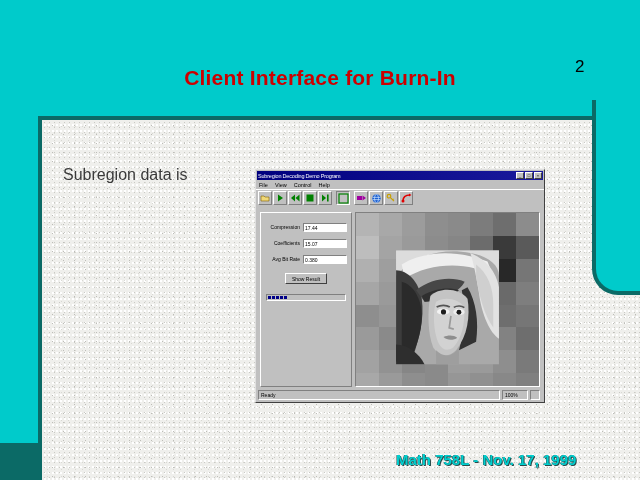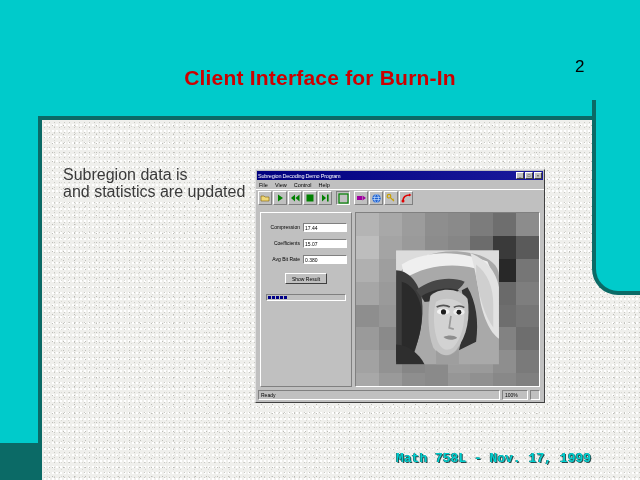--- a/index.html
+++ b/index.html
@@ -71,22 +71,22 @@
   
   #caption {
     position:absolute; left:63px; top:161px; width:200px;
     color:#3a3a3a; font-size:16px; line-height:16.5px;margin-top:6px;
   }
   #caption div { white-space:nowrap; }
 
   
   #footer {
     position:absolute; left:396px; top:451px;
-    font-family:Liberation Mono, monospace;
-    font-size:13px; font-weight:bold; color:#00d0d0;
+    font-family:Liberation Sans, sans-serif;
+    font-size:15px; font-weight:bold; color:#00d0d0;
     text-shadow: 1px 1px 0 #2a4c4c, -0.5px -0.5px 0 #2a4c4c;
     white-space:nowrap;
   }
 
   
   #app-window {
     position:absolute; left:255px; top:169px; width:290px; height:234px;
     background:#c0c0c0;
     border-top:1px solid #dfdfdf; border-left:1px solid #dfdfdf;
     border-right:1px solid #404040; border-bottom:1px solid #404040;
@@ -206,21 +206,20 @@
   <div id="left-band-foot"></div>
 
   <div id="right-tab"></div>
 
 
   <div id="slide-title">Client Interface for Burn-In</div>
   <div id="page-number">2</div>
 
   <div id="caption">
     <div>Subregion data is</div>
-    <div>and statistics are updated</div>
   </div>
 
   <div id="app-window">
 
     <div id="titlebar">
       <div id="titlebar-text">Subregion Decoding Demo Program</div>
       <div class="tb-btn">_</div>
       <div class="tb-btn">□</div>
       <div class="tb-btn">×</div>
     </div>

